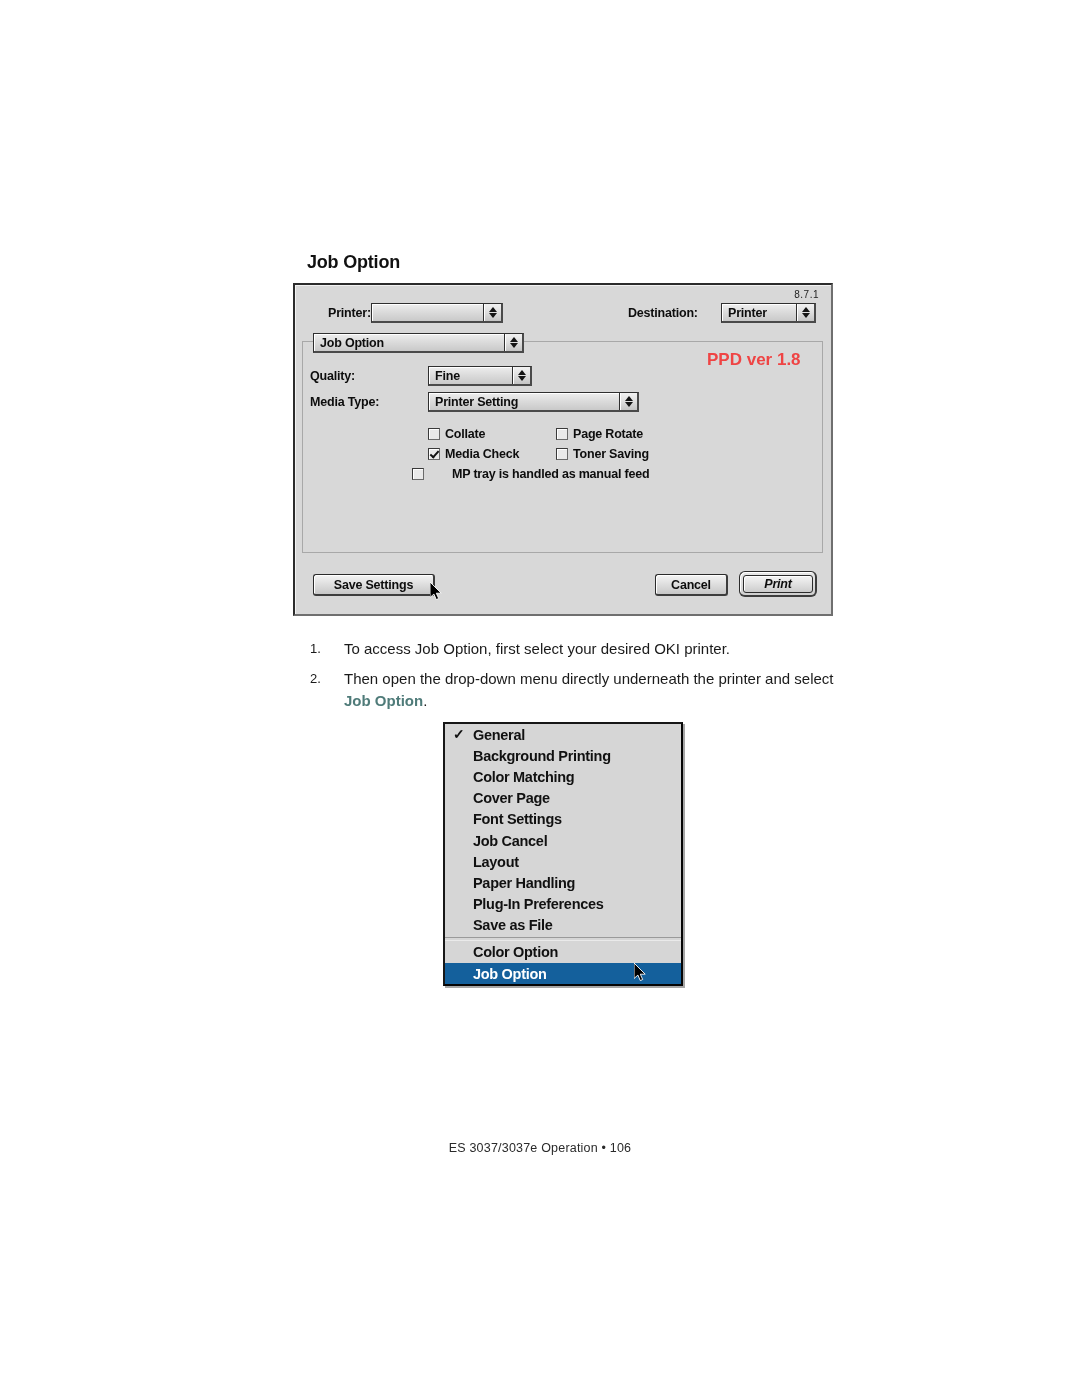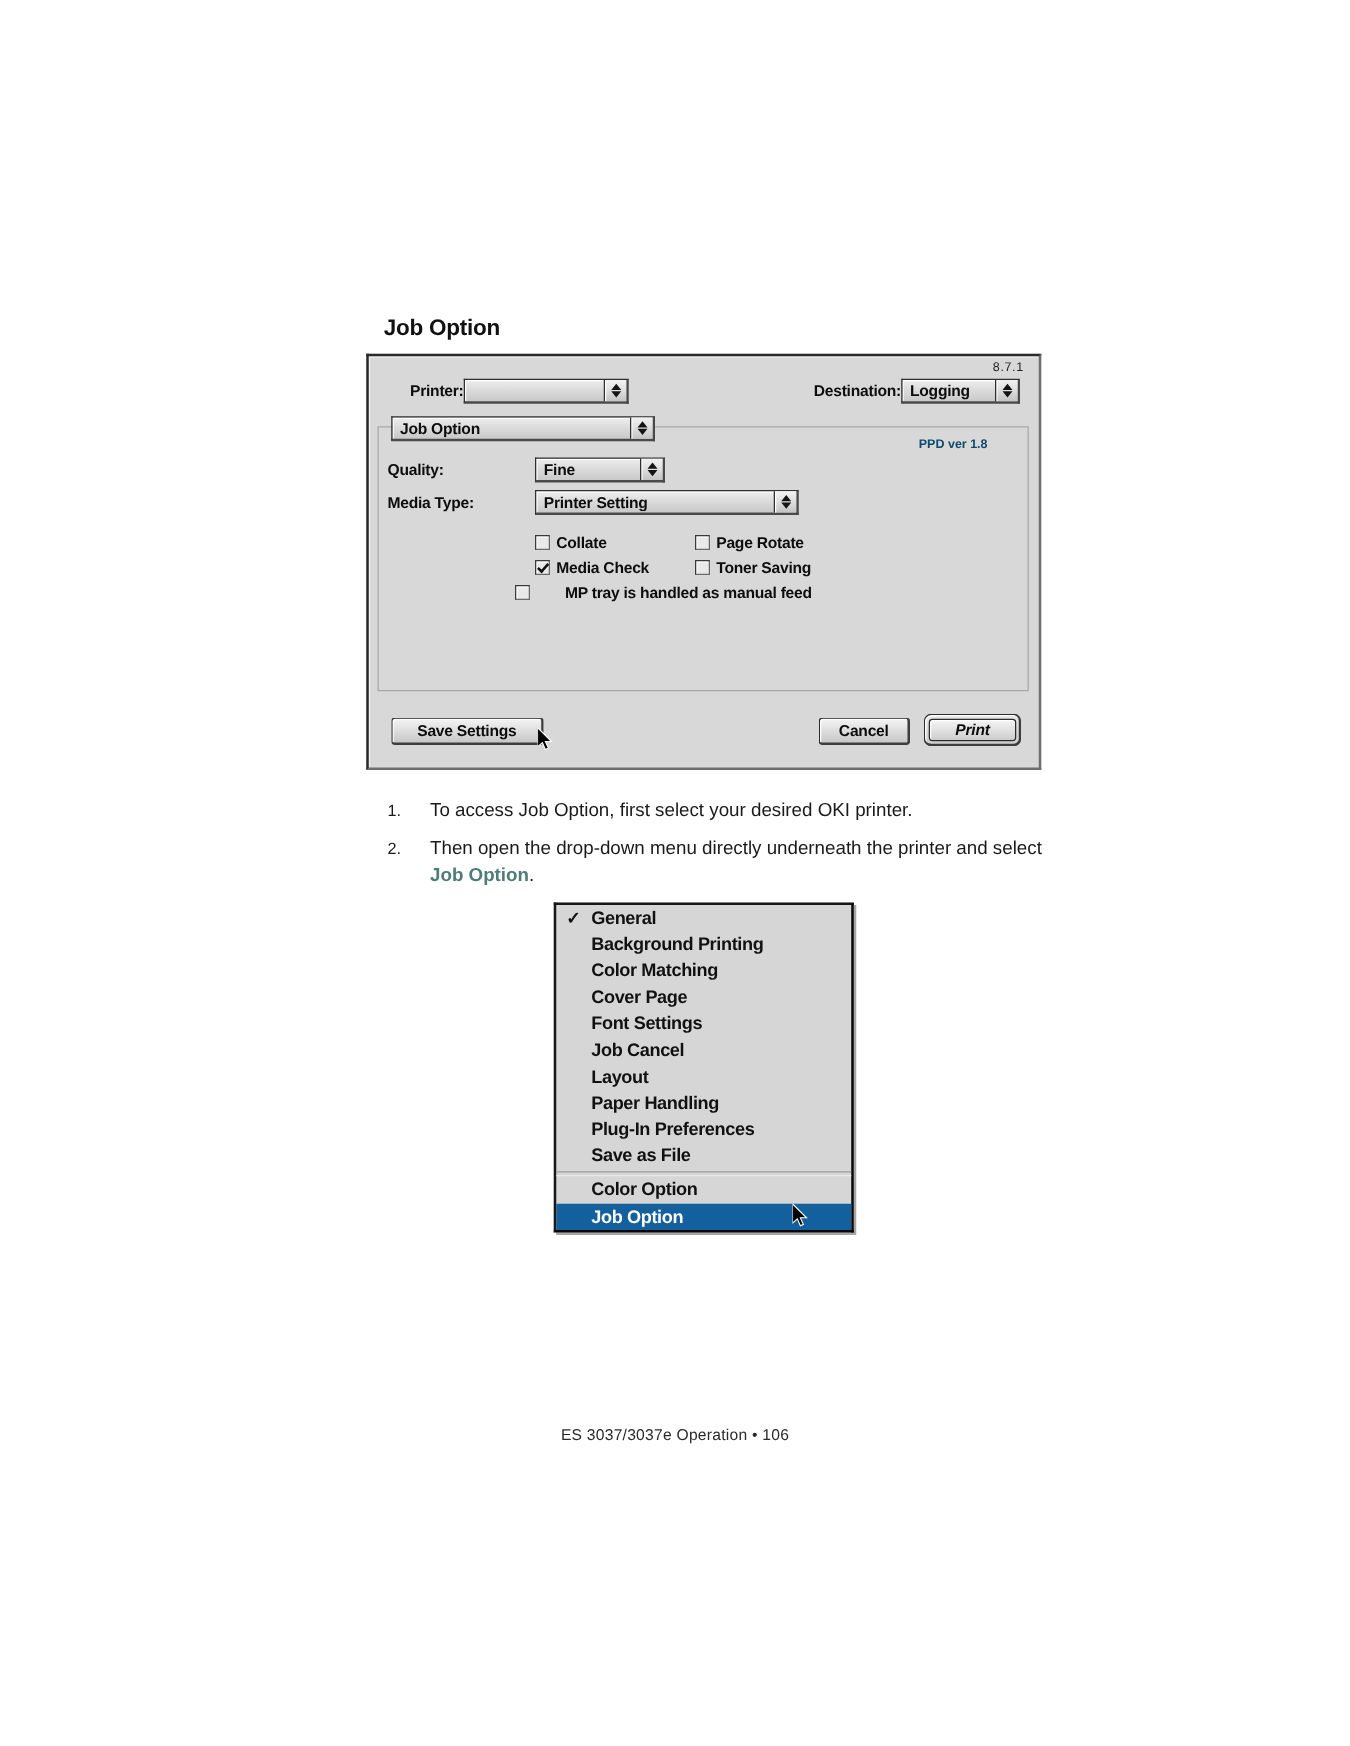--- a/index.html
+++ b/index.html
@@ -103,44 +103,43 @@
     border-right: 4px solid transparent;
   }
   .popup .popup-arrow i.up   { border-bottom: 5px solid #141414; margin-bottom: 1px; }
   .popup .popup-arrow i.down { border-top: 5px solid #141414; }
 
   
   #printer-popup { left: 371px; top: 303px; width: 132px; }
   #printer-popup .popup-value { background: #dcdcdc; }
   #printer-label  { position: absolute; left: 310px; top: 306px; padding-left: 18px; }
 
-  #destination-label { position: absolute; left: 651px; top: 306px; }
+  #destination-label { position: absolute; left: 628px; top: 306px; }
   #destination-popup { left: 721px; top: 303px; width: 95px; }
 
   
   #pane-group {
     position: absolute;
     left: 302px;
     top: 341px;
     width: 521px;
     height: 212px;
     border: 1px solid #a8a8a8;
     border-top-color: #a8a8a8;
     box-sizing: border-box;
   }
   #pane-popup { left: 313px; top: 333px; width: 211px; }
 
   #ppd-ver {
     position: absolute;
     left: 707px;
     top: 350px;
-    font-size: 10px;
-    font-weight: bold;
-    color: #0c4a6e;
-    margin-left: 28px;
+    font-size: 17px;
+    font-weight: bold;
+    color: #ef4444;
   }
 
   #quality-label { position: absolute; left: 310px; top: 369px; }
   #quality-popup { left: 428px; top: 366px; width: 104px; }
 
   #media-label   { position: absolute; left: 310px; top: 395px; }
   #media-popup   { left: 428px; top: 392px; width: 211px; }
 
   
   .cbrow {
@@ -325,21 +324,21 @@
 <div id="printer-popup" class="popup">
   <span class="popup-value"></span>
   <span class="popup-arrow">
       <i class="up"></i>
       <i class="down"></i>
     </span>
 </div>
 
 <div id="destination-label" class="lbl">Destination:</div>
 <div id="destination-popup" class="popup">
-  <span class="popup-value">Logging</span>
+  <span class="popup-value">Printer</span>
   <span class="popup-arrow">
       <i class="up"></i>
       <i class="down"></i>
     </span>
 </div>
 
 <div id="pane-group"></div>
 <div id="pane-popup" class="popup">
   <span class="popup-value">Job Option</span>
   <span class="popup-arrow">

